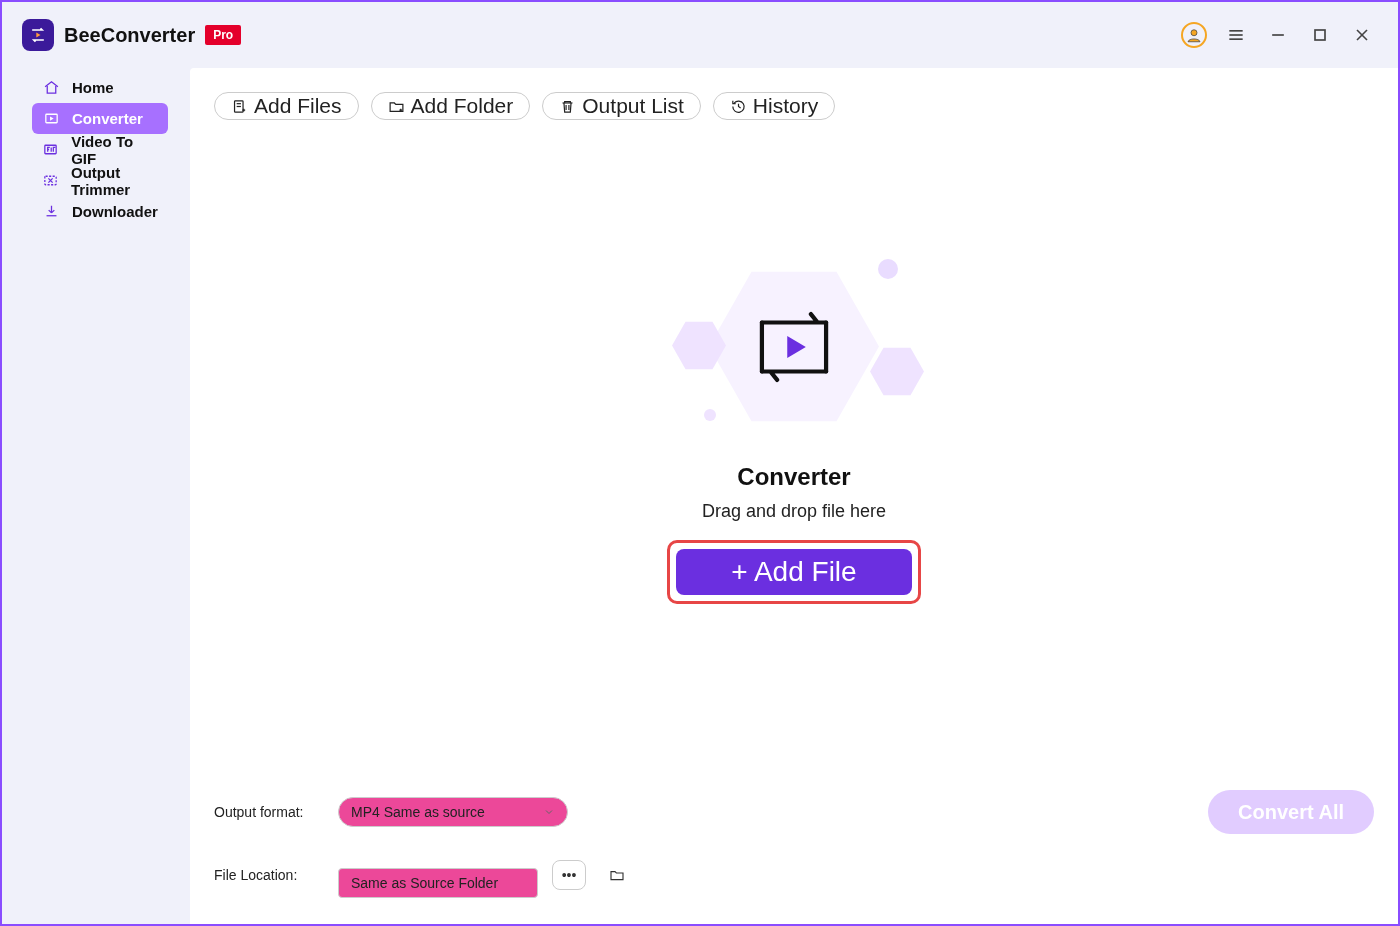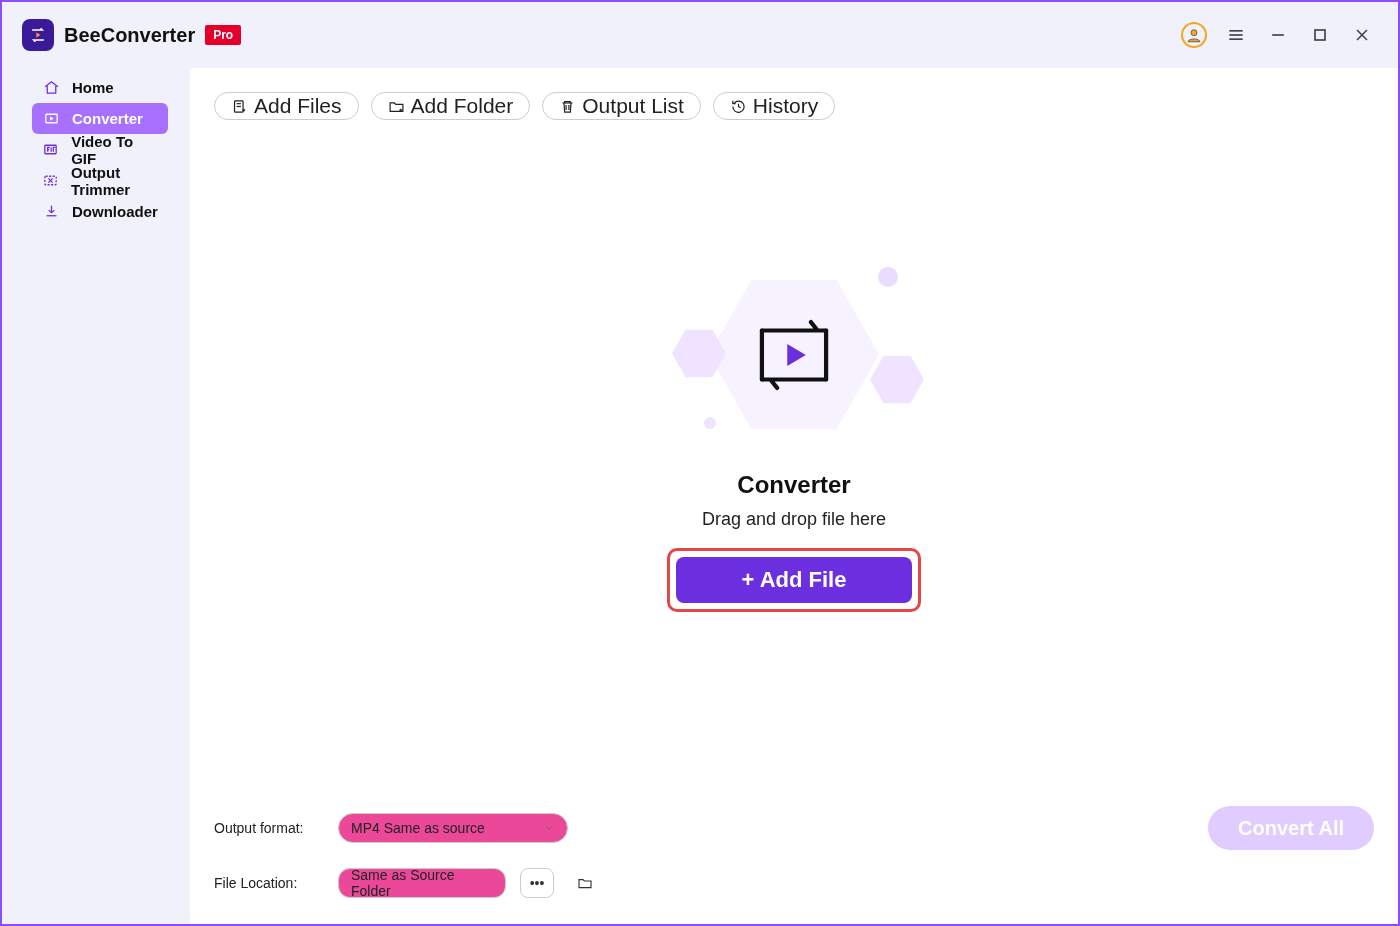--- a/index.html
+++ b/index.html
@@ -158,22 +158,22 @@
   .empty-sub { font-size: 18px; color: #222; margin-top: 2px;}
   .add-file-wrap {
     margin-top: 10px;
     border: 3px solid #e74646;
     border-radius: 10px;
     padding: 6px;
   }
   .add-file-btn {
     background: #6b2fe0;
     color: #fff;
-    font-size: 22px;
-    font-weight: 700;
+    font-size: 28px;
+    font-weight: 400;
     border: none;
     border-radius: 8px;
     width: 236px;
     height: 46px;
     cursor: pointer;
   }
   
   .footer {
     display: flex;
     align-items: center;
@@ -395,21 +395,21 @@
           <div class="select-box">
             <span>MP4 Same as source</span>
             <svg viewBox="0 0 24 24">
                 <polyline points="6 9 12 15 18 9"></polyline>
               </svg>
           </div>
           <button class="convert-all">Convert All</button>
         </div>
         <div class="footer-row" style="margin-top:4px;">
           <div class="footer-label">File Location:</div>
-          <div class="select-box" style="width:168px; border-radius:12px;">
+          <div class="select-box" style="width:200px; border-radius:4px;margin-top:16px;">
             <span>Same as Source Folder</span>
           </div>
           <div class="mini-btn">
             <span>•••</span>
           </div>
           <div class="mini-btn" style="border:none;">
             <svg viewBox="0 0 24 24">
                 <path d="M3 7h6l2 2h10v10H3z"></path>
               </svg>
           </div>

